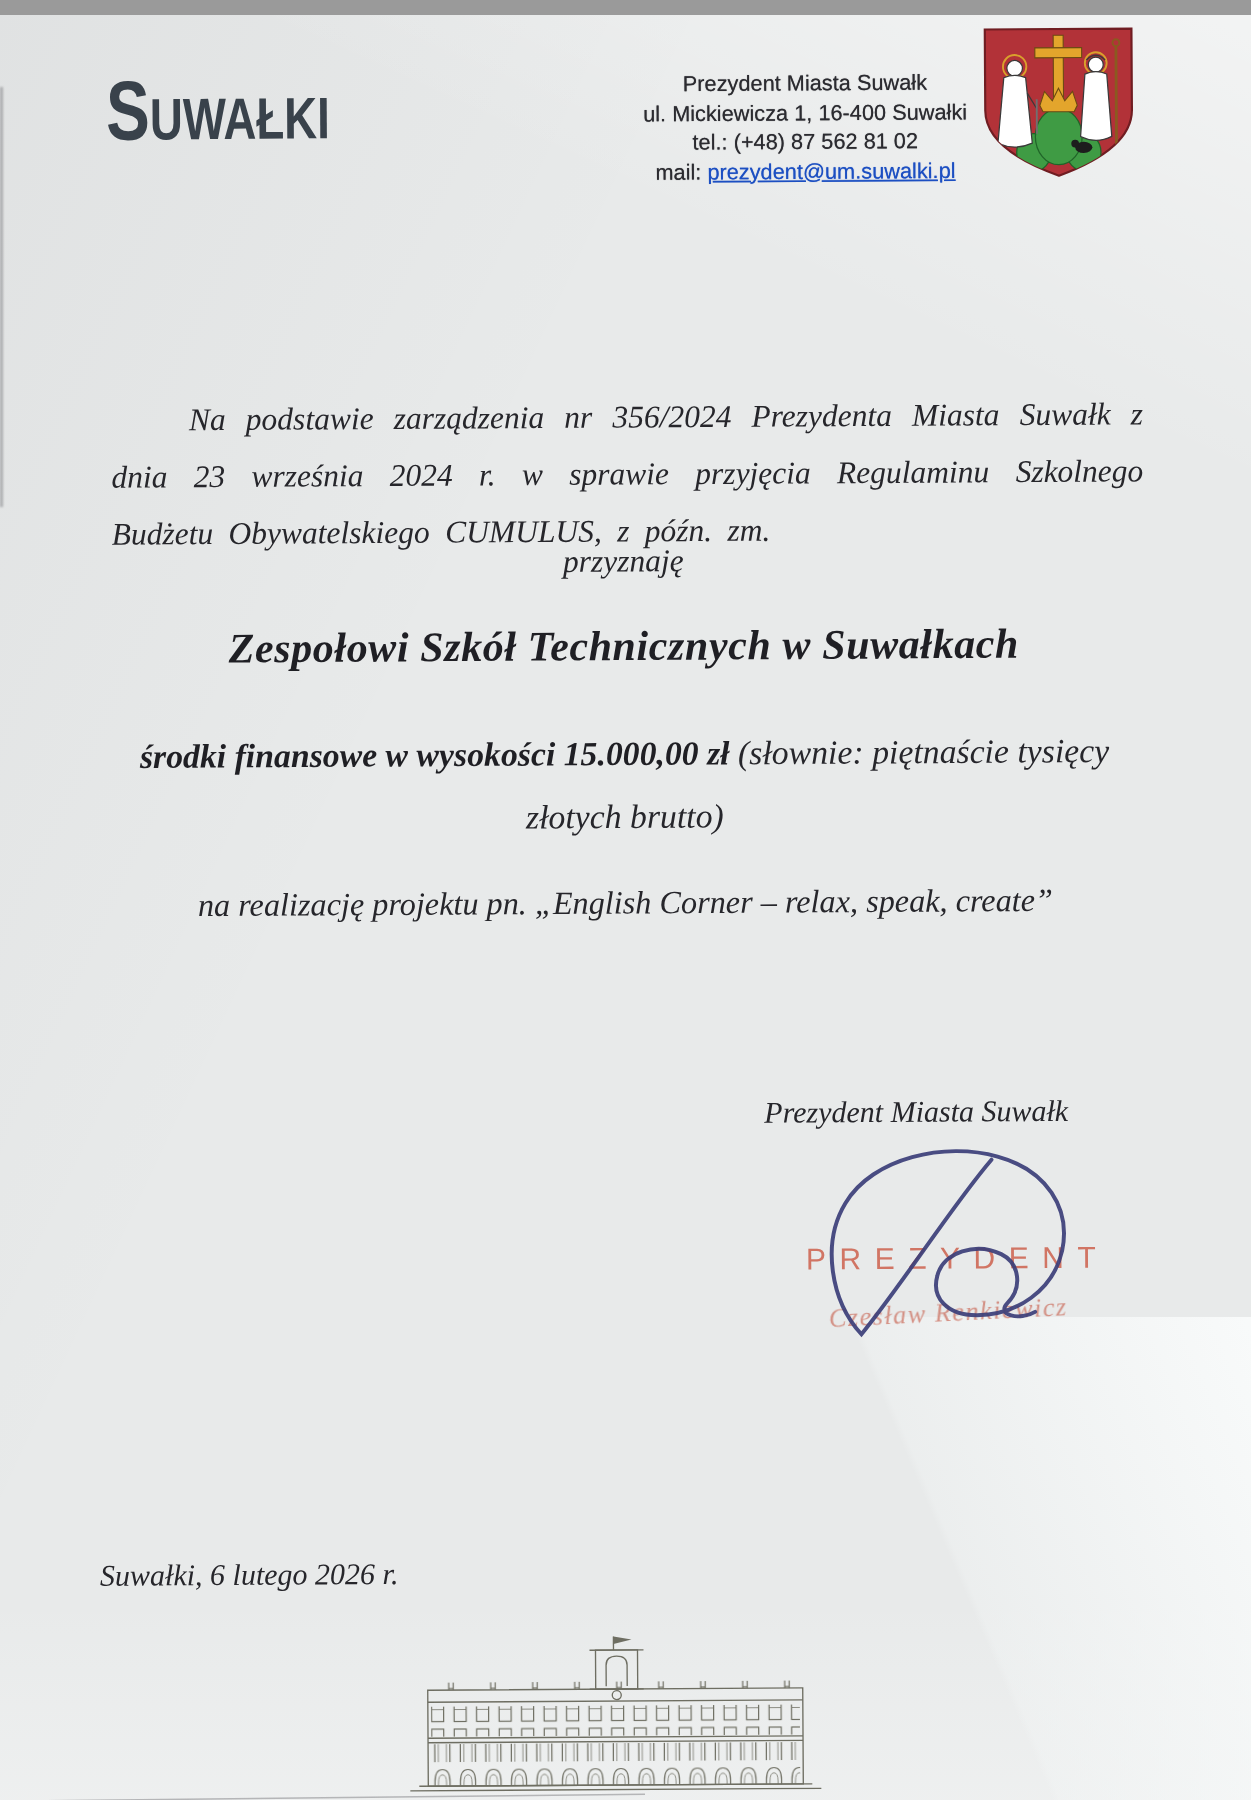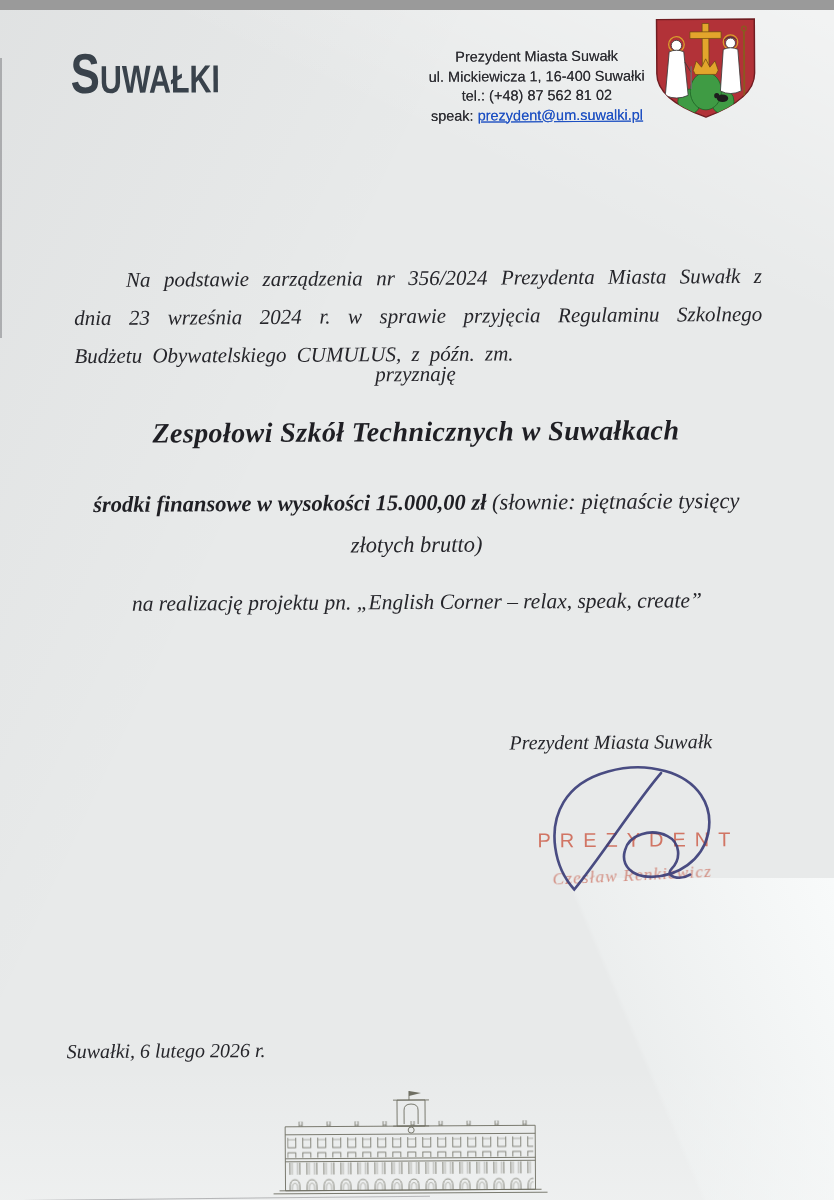--- a/index.html
+++ b/index.html
@@ -122,21 +122,21 @@
   <div class="crease-bottom"></div>
 
   <div class="tilt">
 
     <div class="logo">Suwałki</div>
 
     <div class="contact">
       <div>Prezydent Miasta Suwałk</div>
       <div>ul. Mickiewicza 1, 16-400 Suwałki</div>
       <div>tel.: (+48) 87 562 81 02</div>
-      <div><span>speak: </span><span class="mail-link">prezydent@um.suwalki.pl</span></div>
+      <div><span>mail: </span><span class="mail-link">prezydent@um.suwalki.pl</span></div>
     </div>
 
     <svg class="crest" viewBox="0 0 100 100" aria-hidden="true">
       <defs>
         <clipPath id="shieldClip">
           <path d="M3,3 H97 V55 Q97,80 50,97 Q3,80 3,55 Z"></path>
         </clipPath>
       </defs>
       <path d="M3,3 H97 V55 Q97,80 50,97 Q3,80 3,55 Z" fill="#b23238" stroke="#701d22" stroke-width="1.4"></path>
       <g clip-path="url(#shieldClip)">

